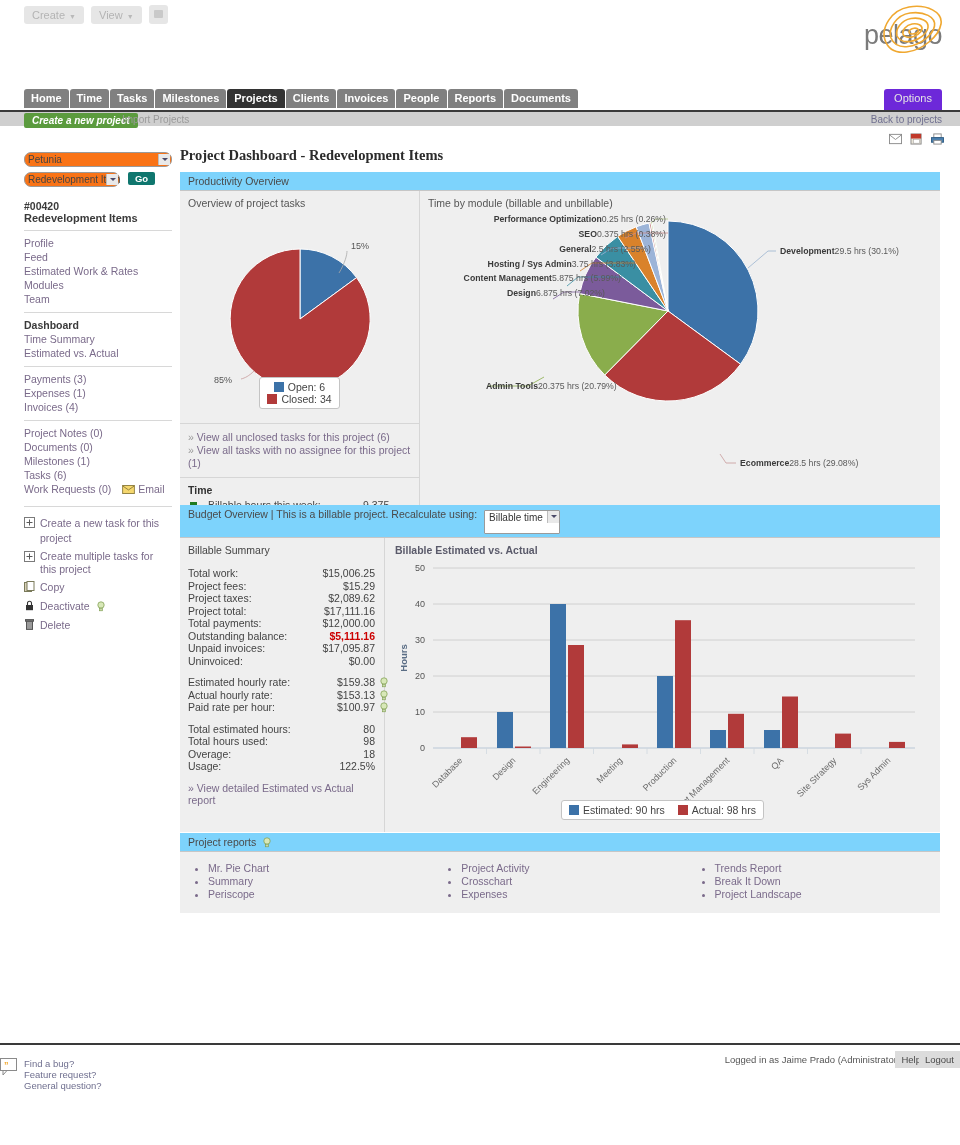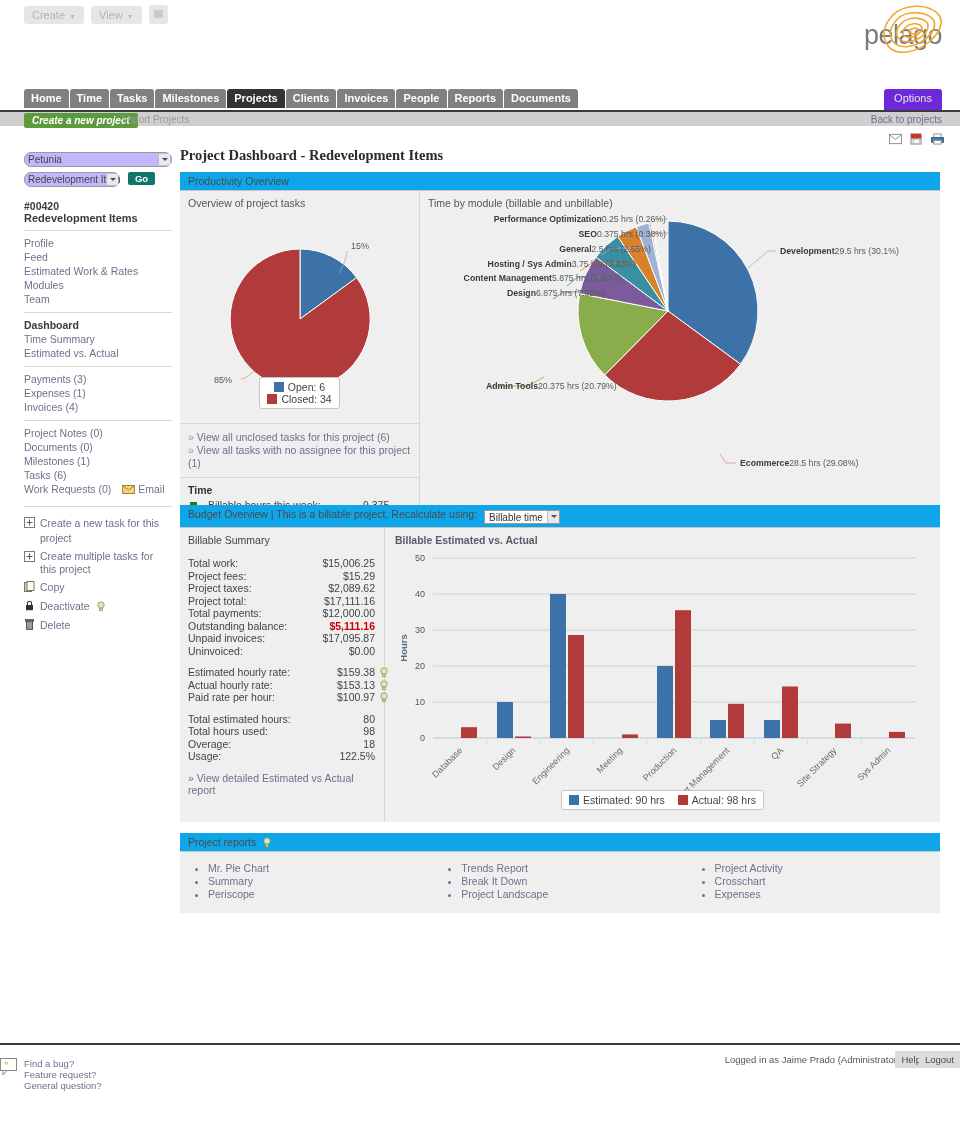--- a/index.html
+++ b/index.html
@@ -76,21 +76,21 @@
 
   
   #page-title {
     position:absolute; left:180px; top:147px;
     font-family:"Liberation Serif", serif; font-weight:bold; font-size:14.5px; color:#2b2b2b;
   }
 
   
   #sidebar { position:absolute; left:24px; top:152px; width:148px; font-size:10.5px; }
   .sel {
-    width:100%; height:15px; background:#c4b5fd; border:1px solid #9a9a9a;
+    width:100%; height:15px; background:#f97316; border:1px solid #9a9a9a;
     font-size:10px; color:#444; padding:1px 16px 1px 3px; margin-bottom:5px;
     position:relative; border-radius:7px; line-height:12px;
   }
   .sel.small { width:96px; display:inline-block; }
   .sel .arrow {
     position:absolute; right:1px; top:1px; width:12px; height:11px;
     background:#e9e9e9; border-left:1px solid #bdbdbd;
   }
   .sel .arrow:after{
     content:""; position:absolute; left:3px; top:4px;
@@ -106,21 +106,21 @@
   .sb-group { border-top:1px solid #d8d8d8; margin-top:6px; padding-top:5px; }
   .sb-link { display:block; color:#7a6a8a; line-height:14px; }
   .sb-link.cur { color:#3a3a3a; font-weight:bold; }
   .sb-act { display:block; color:#7a6a8a; line-height:15px; margin-bottom:4px; position:relative; padding-left:16px;}
   .actico { position:absolute; left:0; top:1px; width:11px; height:11px; }
   .bulb { display:inline-block; width:8px; height:11px; vertical-align:-2px; margin-left:4px;}
   .email-ico { display:inline-block; width:13px; height:9px; vertical-align:-1px; margin-left:8px; margin-right:3px;}
 
   
   .panel-head {
-    background:#0ea5e9; color:#4a4a4a; font-size:10.5px; padding:3px 8px;
+    background:#7dd3fc; color:#4a4a4a; font-size:10.5px; padding:3px 8px;
     border-bottom:1px solid #c6c6c6;
   }
   .panel-body { background:#efefef; }
 
   #panel-prod { position:absolute; left:180px; top:172px; width:760px; }
   #prod-grid { display:flex; }
   #prod-left { width:240px; border-right:1px solid #d6d6d6; }
   #prod-right { flex:1; }
   .sec-title { font-size:10.5px; color:#555; padding:6px 8px 2px 8px; }
 
@@ -153,21 +153,21 @@
   #bud-left .bs-title { font-size:10.5px; color:#444; margin-bottom:11px;}
   .brow { position:relative; height:12.5px; line-height:12.5px; font-size:10.5px; color:#444; }
   .brow .k { position:absolute; left:0; }
   .brow .v { position:absolute; left:95px; width:92px; text-align:right; }
   .brow .v.red { color:#c00; font-weight:bold; }
   .brow .bulb2 { position:absolute; left:192px; top:1px; width:8px; height:11px;}
   .bspace { height:9px; }
   #bud-left .viewlink { font-size:10.5px; color:#7a6a8a; margin-top:9px; }
   .inline-sel {
     display:inline-block; background:#fff; border:1px solid #9a9a9a; font-size:10px;
-    padding:0 16px 0 4px; position:relative; height:14px; line-height:13px; border-radius:1px;
+    padding:0 16px 0 4px; position:relative; height:24px; line-height:13px; border-radius:1px;
     vertical-align:-3px; margin-left:4px; min-width:68px; color:#333;
   }
   .inline-sel .arrow { position:absolute; right:0px; top:0px; width:12px; height:12px; background:#e9e9e9; border-left:1px solid #bdbdbd;}
   .inline-sel .arrow:after{ content:""; position:absolute; left:3px; top:4px; width:0;height:0;
      border-left:3px solid transparent;border-right:3px solid transparent;border-top:3px solid #4a4a68;}
 
   
   #panel-reports { position:absolute; left:180px; top:833px; width:760px; }
   #rep-cols { display:flex; padding:10px 0 12px 0; }
   .rep-col { width:33.33%; padding-left:10px; }
@@ -670,30 +670,30 @@
     <div id="rep-cols">
       <div class="rep-col">
         <ul>
           <li><span>Mr. Pie Chart</span></li>
           <li><span>Summary</span></li>
           <li><span>Periscope</span></li>
         </ul>
       </div>
       <div class="rep-col">
         <ul>
-          <li><span>Trends Report</span></li>
-          <li><span>Break It Down</span></li>
-          <li><span>Project Landscape</span></li>
+          <li><span>Project Activity</span></li>
+          <li><span>Crosschart</span></li>
+          <li><span>Expenses</span></li>
         </ul>
       </div>
       <div class="rep-col">
         <ul>
-          <li><span>Project Activity</span></li>
-          <li><span>Crosschart</span></li>
-          <li><span>Expenses</span></li>
+          <li><span>Trends Report</span></li>
+          <li><span>Break It Down</span></li>
+          <li><span>Project Landscape</span></li>
         </ul>
       </div>
     </div>
   </div>
 </div>
 
 <div id="footer-rule"></div>
 <div id="fb">
   <svg id="fb-ico" viewBox="0 0 20 18">
     <rect x="0.5" y="0.5" width="16" height="12" fill="#fff" stroke="#8a8a8a"></rect>

